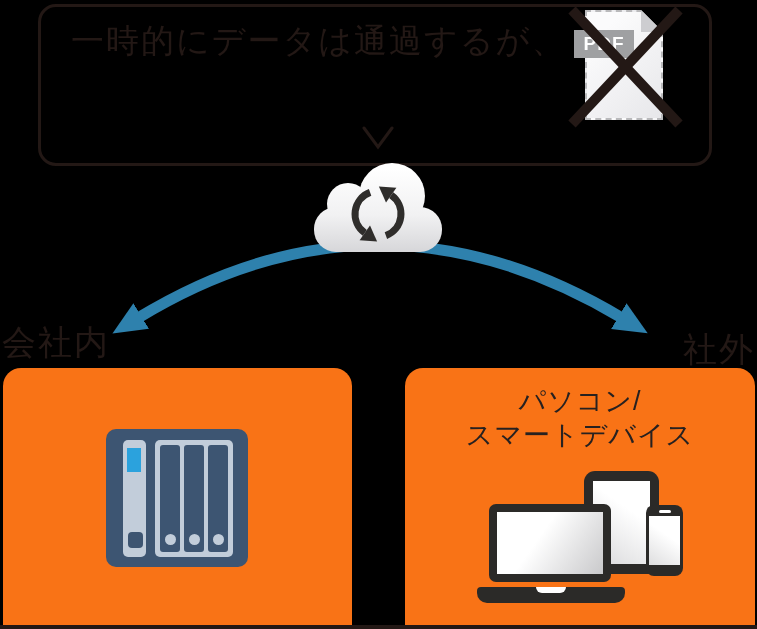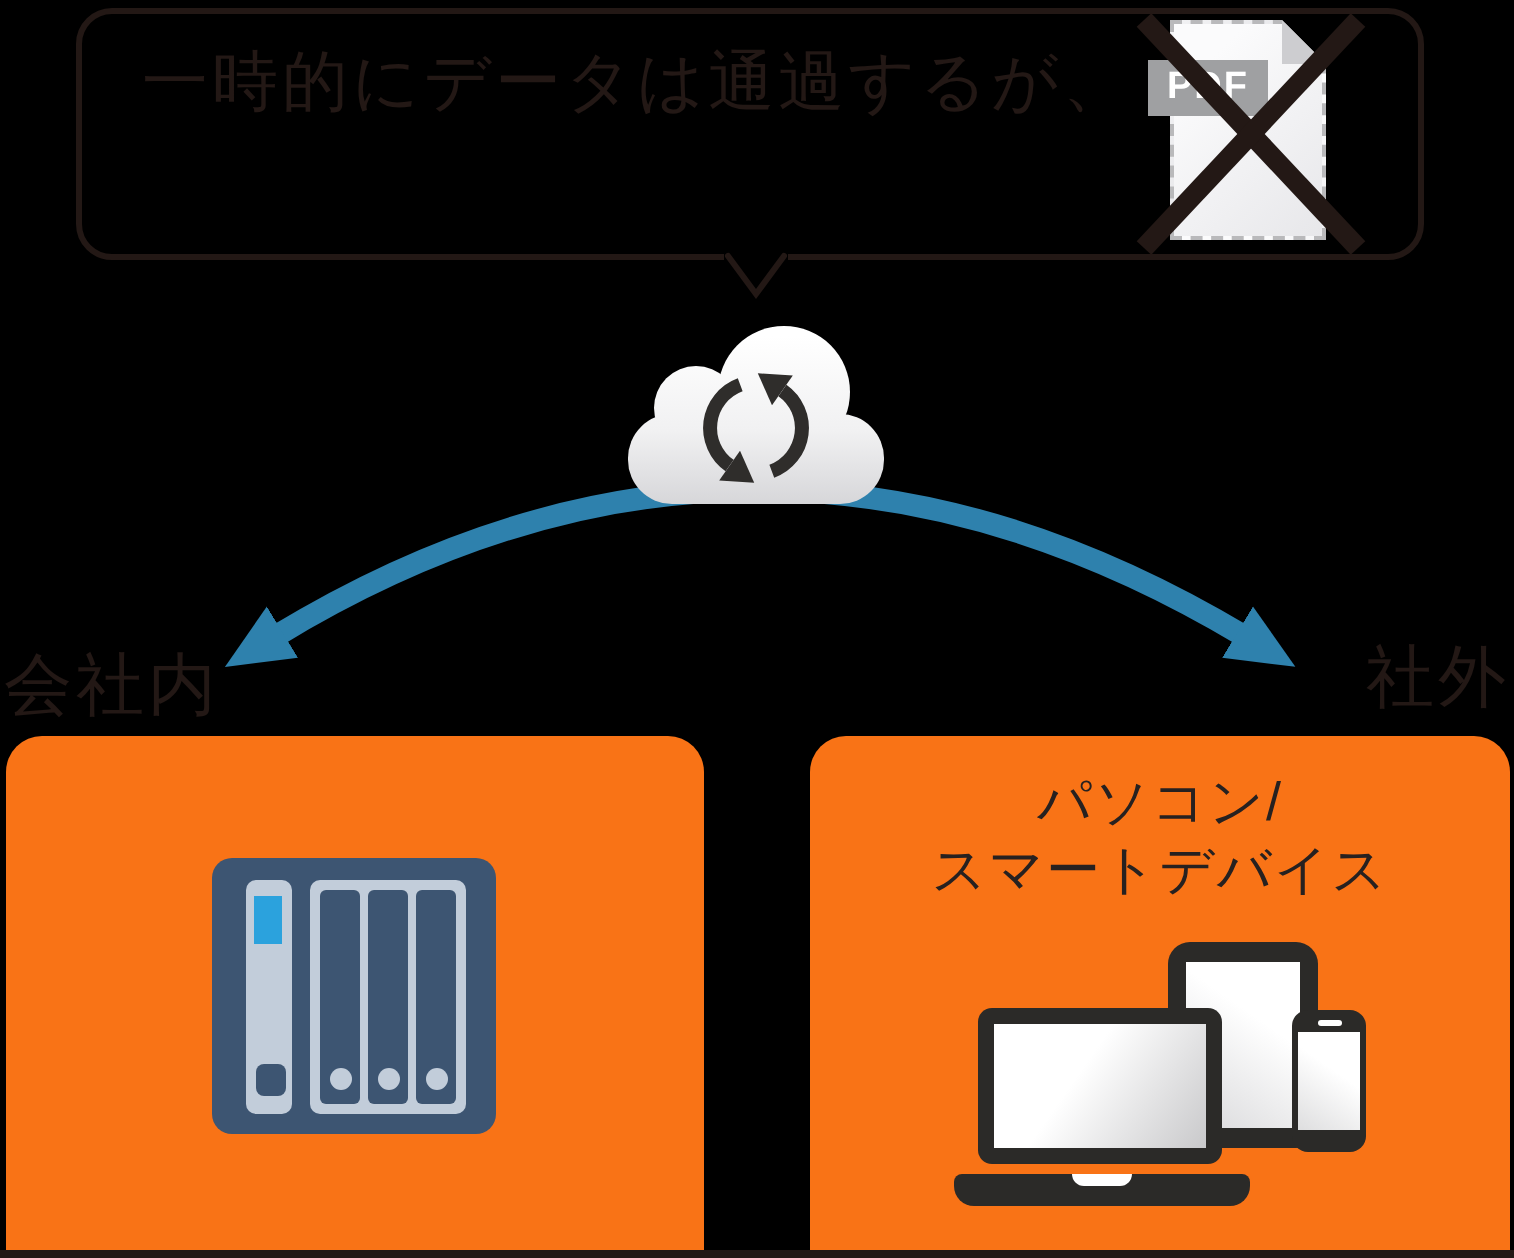--- a/index.html
+++ b/index.html
@@ -1,21 +1,21 @@
 <!DOCTYPE html>
 <html><head>
 <meta charset="utf-8">
 <style>
   html,body{margin:0;padding:0;background:#000;}
   .stage{position:relative;width:757px;height:629px;background:#000000;overflow:hidden;
          font-family:"Liberation Sans", sans-serif;}
   .stage *{box-sizing:border-box;}
 
   
-  .bubble{position:absolute;left:38px;top:4px;width:674px;height:126px;
+  .bubble{position:absolute;left:38px;top:4px;width:674px;height:162px;
           border:3px solid #231815;border-radius:18px;background:transparent;}
   .bubble-text{position:absolute;left:30px;top:11px;color:#231815;
                font-size:33px;line-height:45px;letter-spacing:2px;white-space:nowrap;}
   .tail{position:absolute;left:360px;top:126px;}
 
   
   .pdf{position:absolute;left:568px;top:6px;width:115px;height:122px;}
   .pdf-paper{position:absolute;left:17px;top:4px;width:78px;height:110px;
              border:2px dashed #b9b9bb;background:linear-gradient(135deg,#fbfbfc 20%,#e7e7ea 100%);}
   .pdf-cut{position:absolute;top:-2px;right:-2px;width:0;height:0;
@@ -29,21 +29,21 @@
 
   
   .arc-layer{position:absolute;left:0;top:0;z-index:2;}
 
   
   .cloud{position:absolute;left:308px;top:160px;z-index:4;}
 
   
   .label{position:absolute;color:#231815;font-size:34px;letter-spacing:2px;z-index:3;}
   .label-left{left:2px;top:320px;}
-  .label-right{right:2px;top:316px;}
+  .label-right{right:2px;top:327px;}
 
   
   .panel{position:absolute;top:368px;height:318px;background:#f97316;border-radius:18px;z-index:3;}
   .panel-left{left:3px;width:349px;}
   .panel-right{left:405px;width:350px;}
   .bottom-line{position:absolute;left:0;top:625px;width:757px;height:4px;background:#231815;z-index:4;}
 
   
   .nas{position:absolute;left:103px;top:61px;width:142px;height:138px;
        background:#3d5572;border-radius:10px;}

